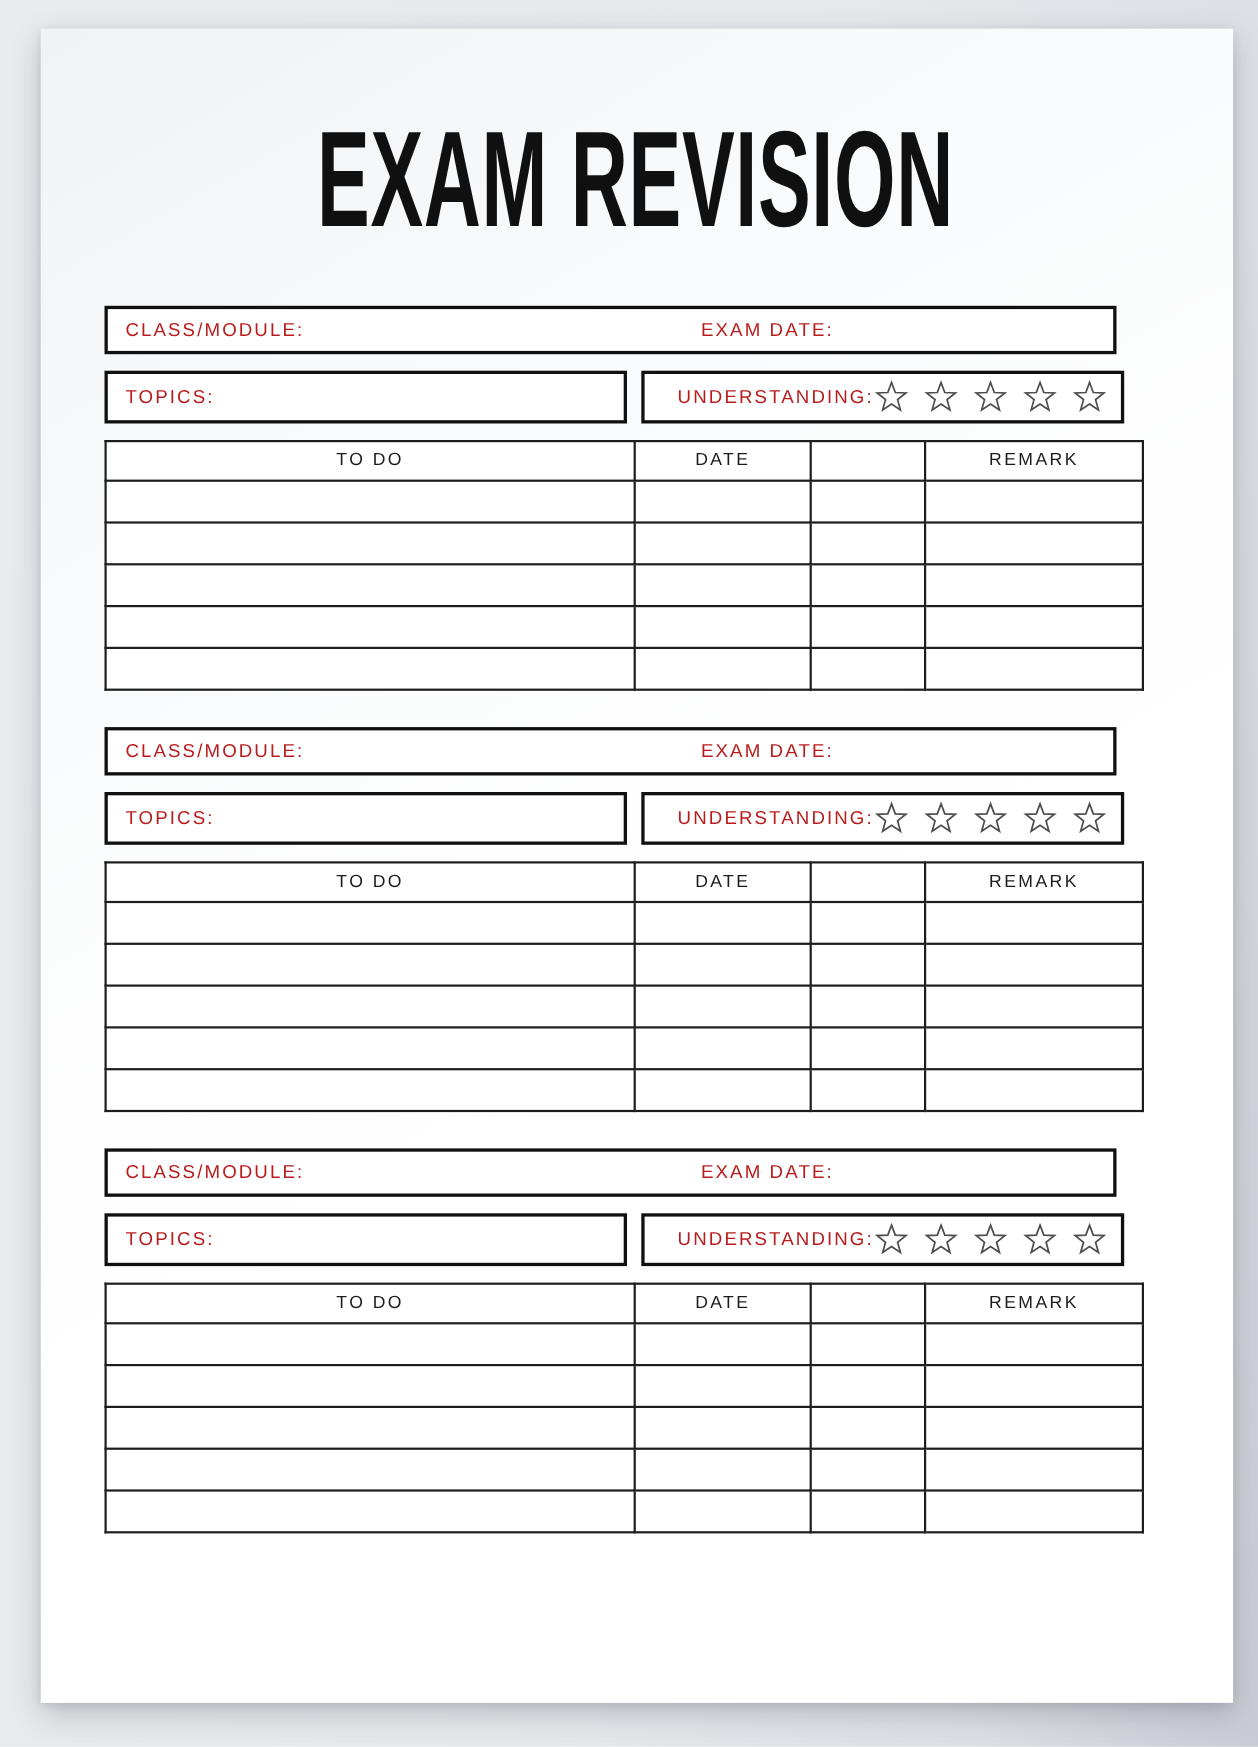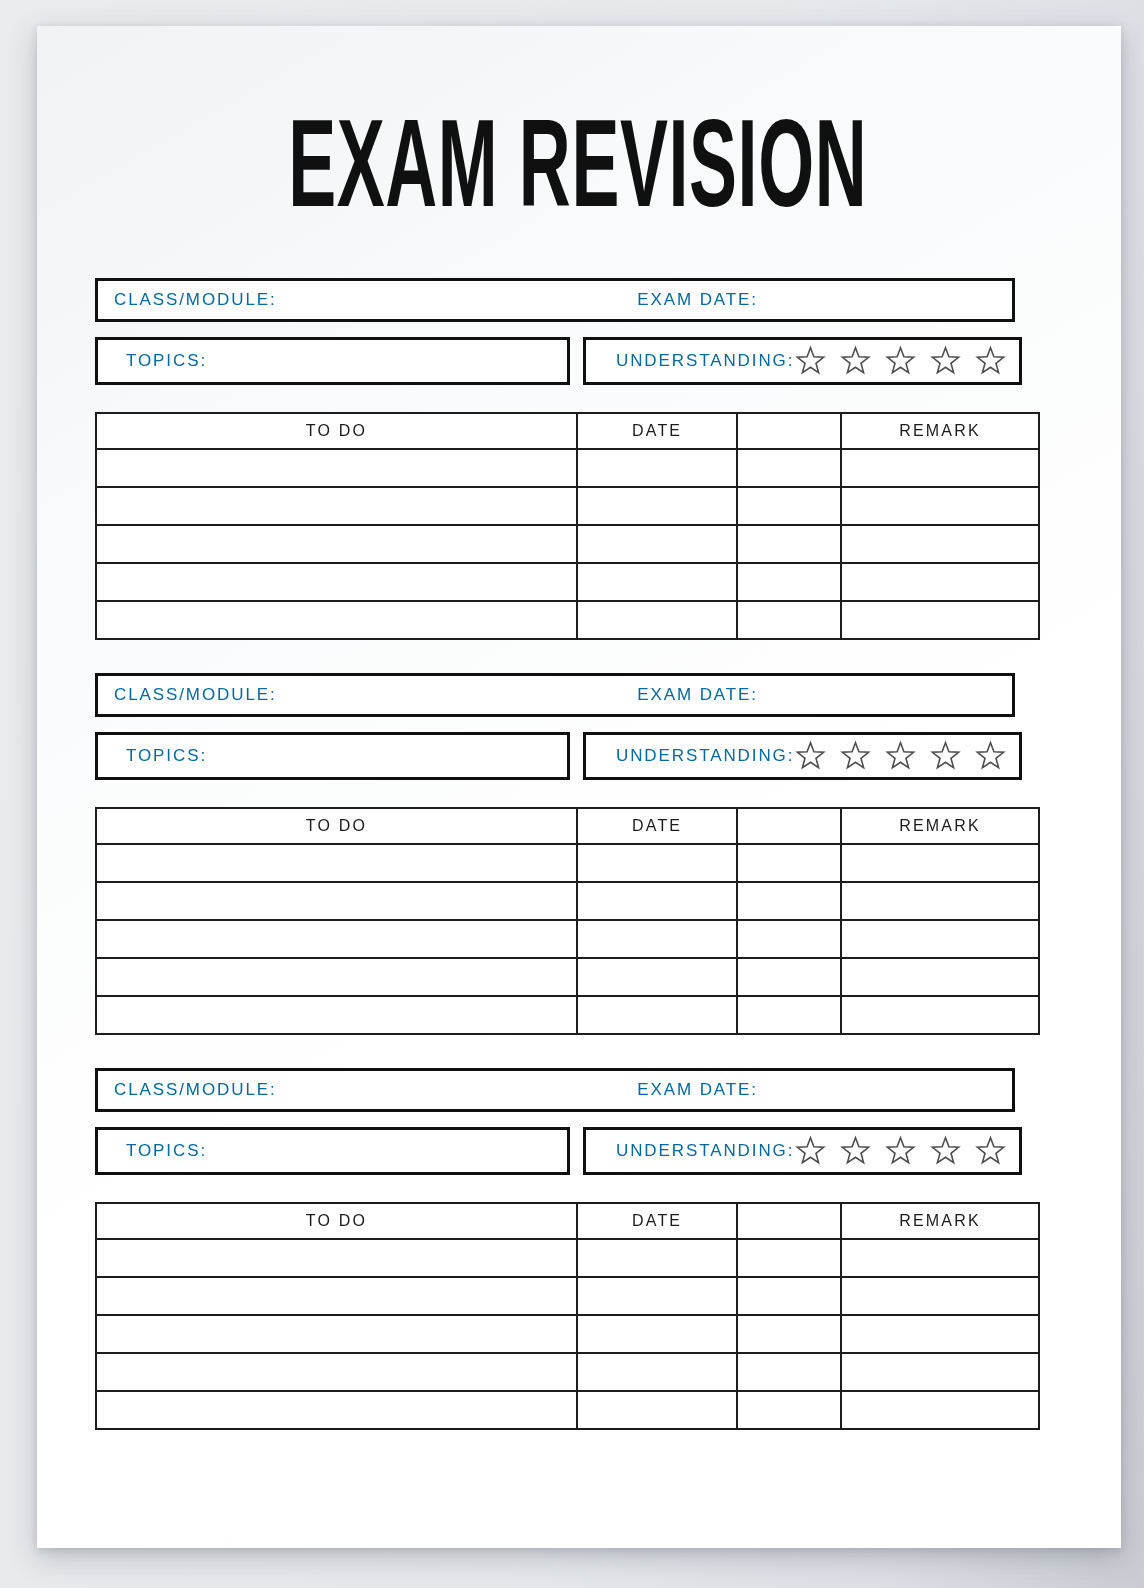--- a/index.html
+++ b/index.html
@@ -38,21 +38,21 @@
     transform-origin:50% 50%;
     white-space:nowrap;
     letter-spacing:1px;
   }
   .revision-section{ margin-top:33px; }
   .revision-section.first{ margin-top:53px; }
 
   .lbl{
     font-size:17px;
     letter-spacing:1.9px;
-    color:#0369a1;
+    color:#b91c1c;
     white-space:nowrap;
   }
 
   
   .bar{
     display:flex;
     align-items:center;
     height:44px;
     border:3px solid #101010;
     background:#fff;
@@ -75,21 +75,21 @@
     gap:13px;
     margin-top:15px;
   }
   .topics-box{
     flex:0 0 475px;
     height:48px;
     border:3px solid #101010;
     background:#fff;
     display:flex;
     align-items:center;
-    padding-left:28px;
+    padding-left:16px;
   }
   .understanding-box{
     flex:1;
     height:48px;
     border:3px solid #101010;
     background:#fff;
     display:flex;
     align-items:center;
     padding:0 12px 0 30px;
   }
@@ -103,21 +103,21 @@
   .star polygon{
     fill:none;
     stroke:#4d4d4d;
     stroke-width:1.15;
     stroke-linejoin:miter;
   }
 
   
   .todo-table{
     width:945px;
-    margin-top:27px;
+    margin-top:15px;
     border-collapse:collapse;
     table-layout:fixed;
     background:#fff;
   }
   .todo-table col.c1{ width:51%; }
   .todo-table col.c2{ width:17%; }
   .todo-table col.c3{ width:11%; }
   .todo-table col.c4{ width:21%; }
   .todo-table th, .todo-table td{
     border:2px solid #1d1d1d;

